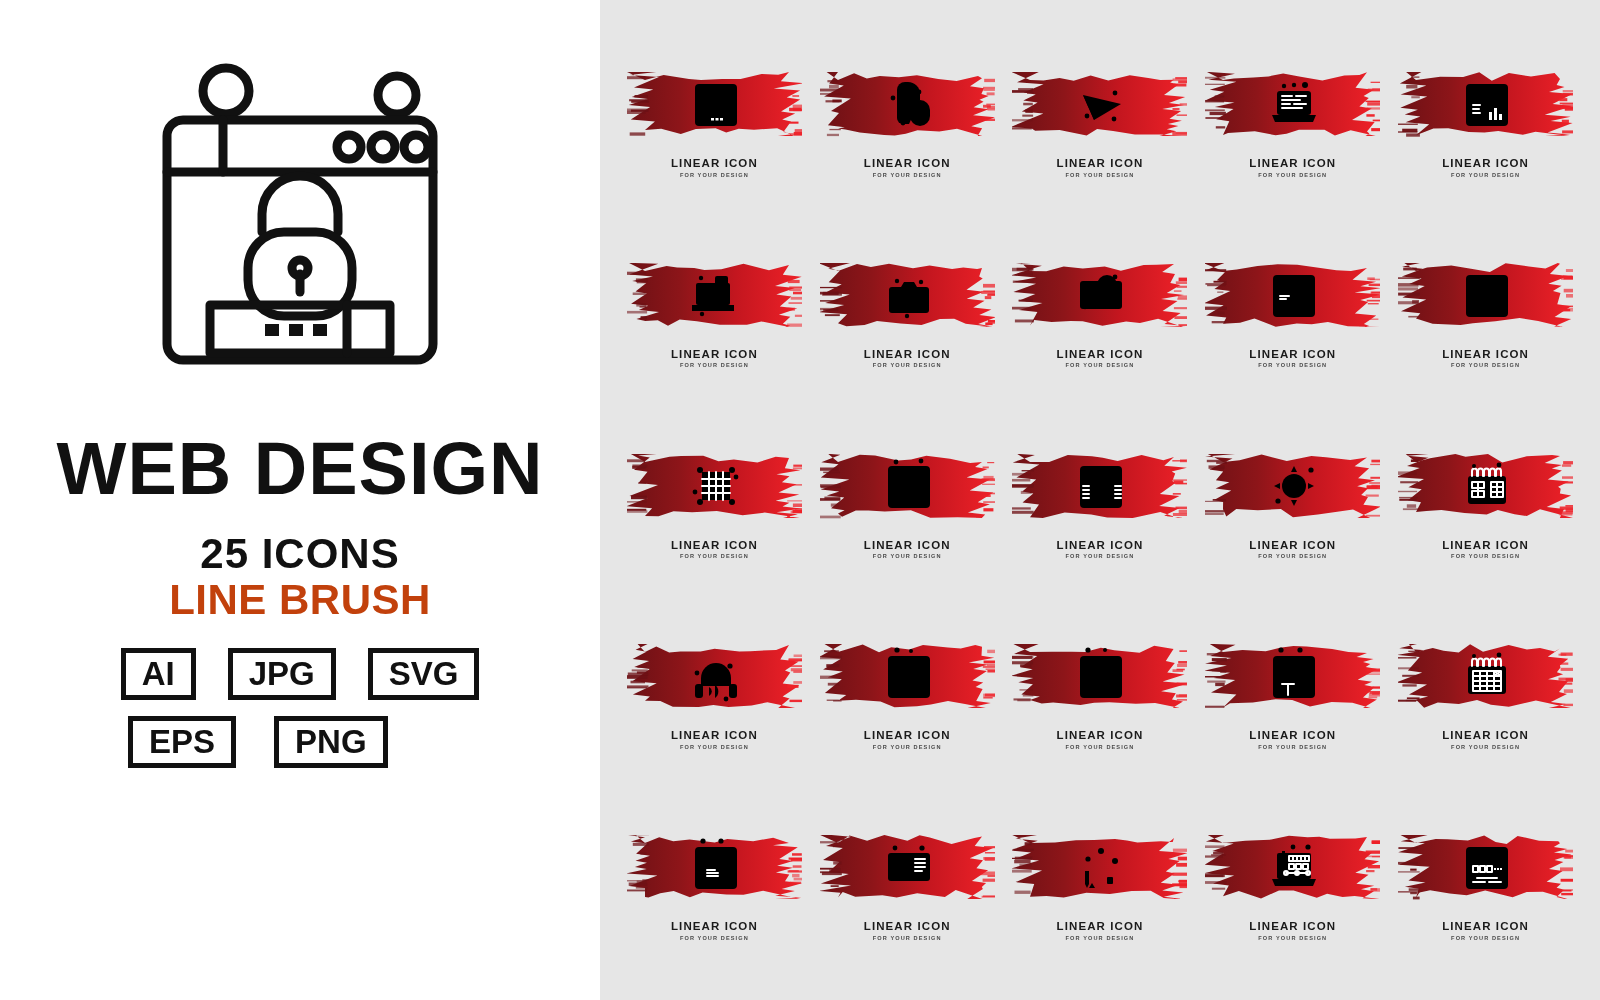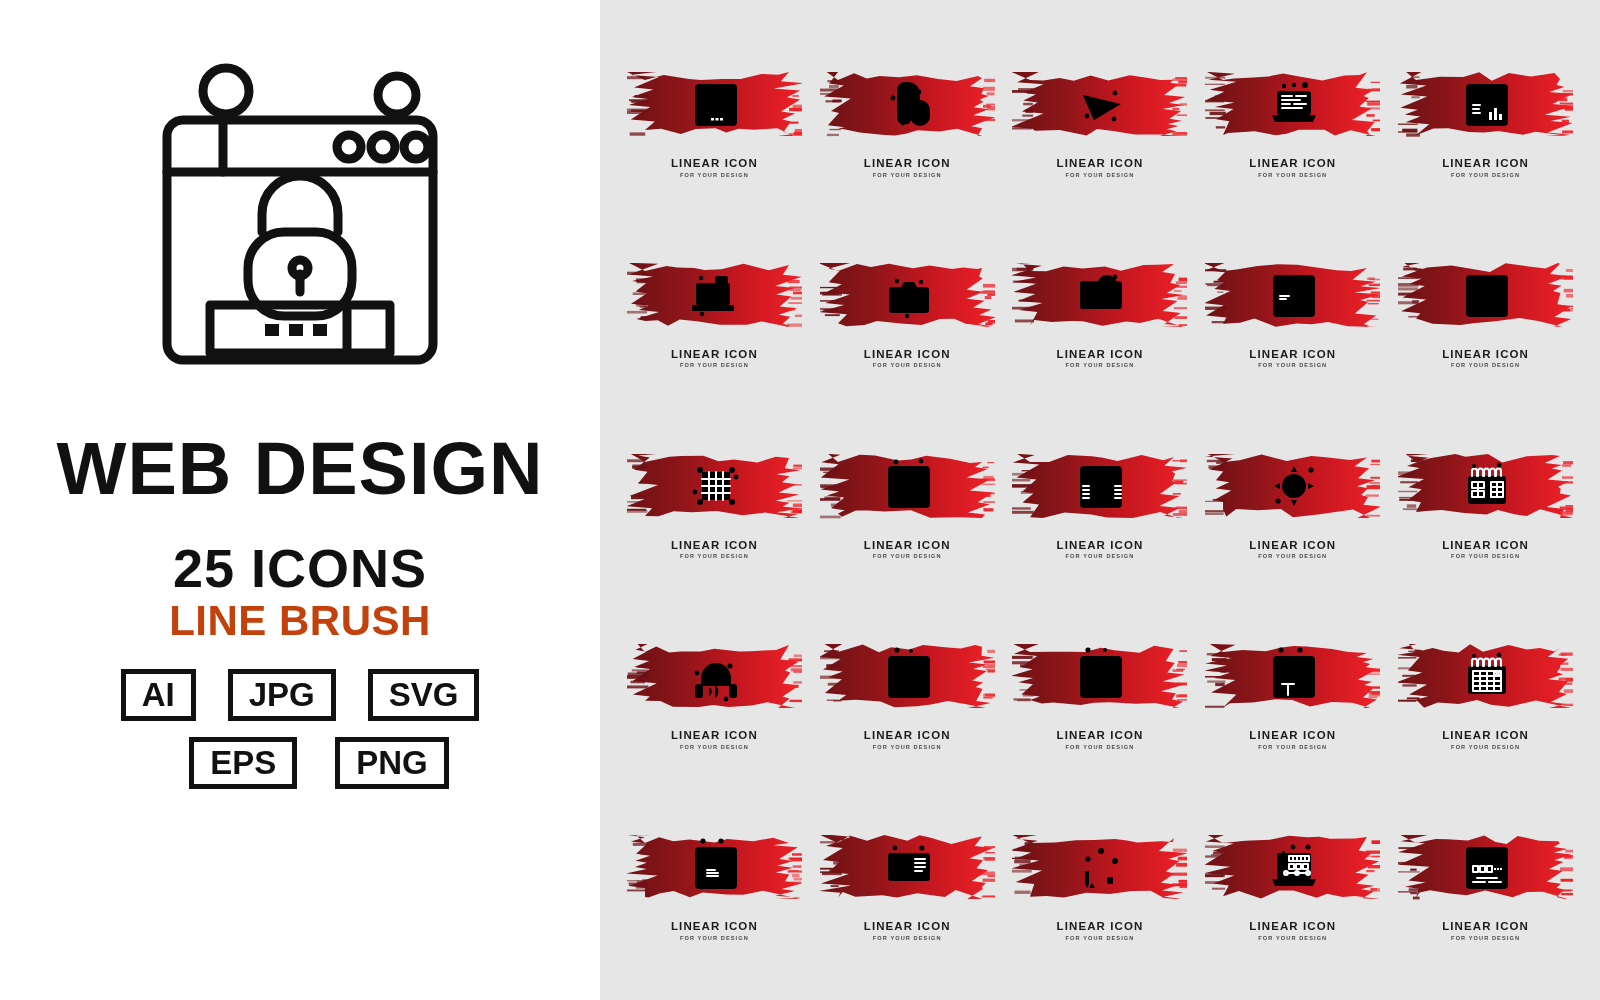--- a/index.html
+++ b/index.html
@@ -19,30 +19,30 @@
     align-items:center;
     box-sizing:border-box;
     padding-top:60px;
   }
   .hero-icon{width:300px;height:320px;display:block;}
   .cover-title{
     font-size:74px;font-weight:bold;letter-spacing:1px;
     color:#111111;line-height:1;margin-top:52px;text-align:center;
   }
   .cover-count{
-    font-size:54px;font-weight:bold;color:#111111;
-    line-height:1.05;margin-top:34px;text-align:center;letter-spacing:1px;
+    font-size:42px;font-weight:bold;color:#111111;
+    line-height:1.05;margin-top:26px;text-align:center;letter-spacing:1px;
   }
   .cover-style{
     font-size:42px;font-weight:bold;color:#c2410c;
     line-height:1.05;margin-top:2px;text-align:center;letter-spacing:0.5px;
   }
   .formats{margin-top:26px;width:420px;}
   .fmt-row{display:flex;justify-content:center;gap:32px;margin-bottom:16px;}
-  .fmt-row.second{justify-content:center;padding-left:38px;gap:38px;}
+  .fmt-row.second{justify-content:flex-start;padding-left:38px;gap:38px;}
   .fmt-badge{
     border:5px solid #111111;
     min-width:74px;height:52px;
     display:flex;align-items:center;justify-content:center;
     font-size:33px;font-weight:bold;color:#111111;
     padding:0 16px;box-sizing:border-box;letter-spacing:0px;
   }
 
   
   .grid-panel{

